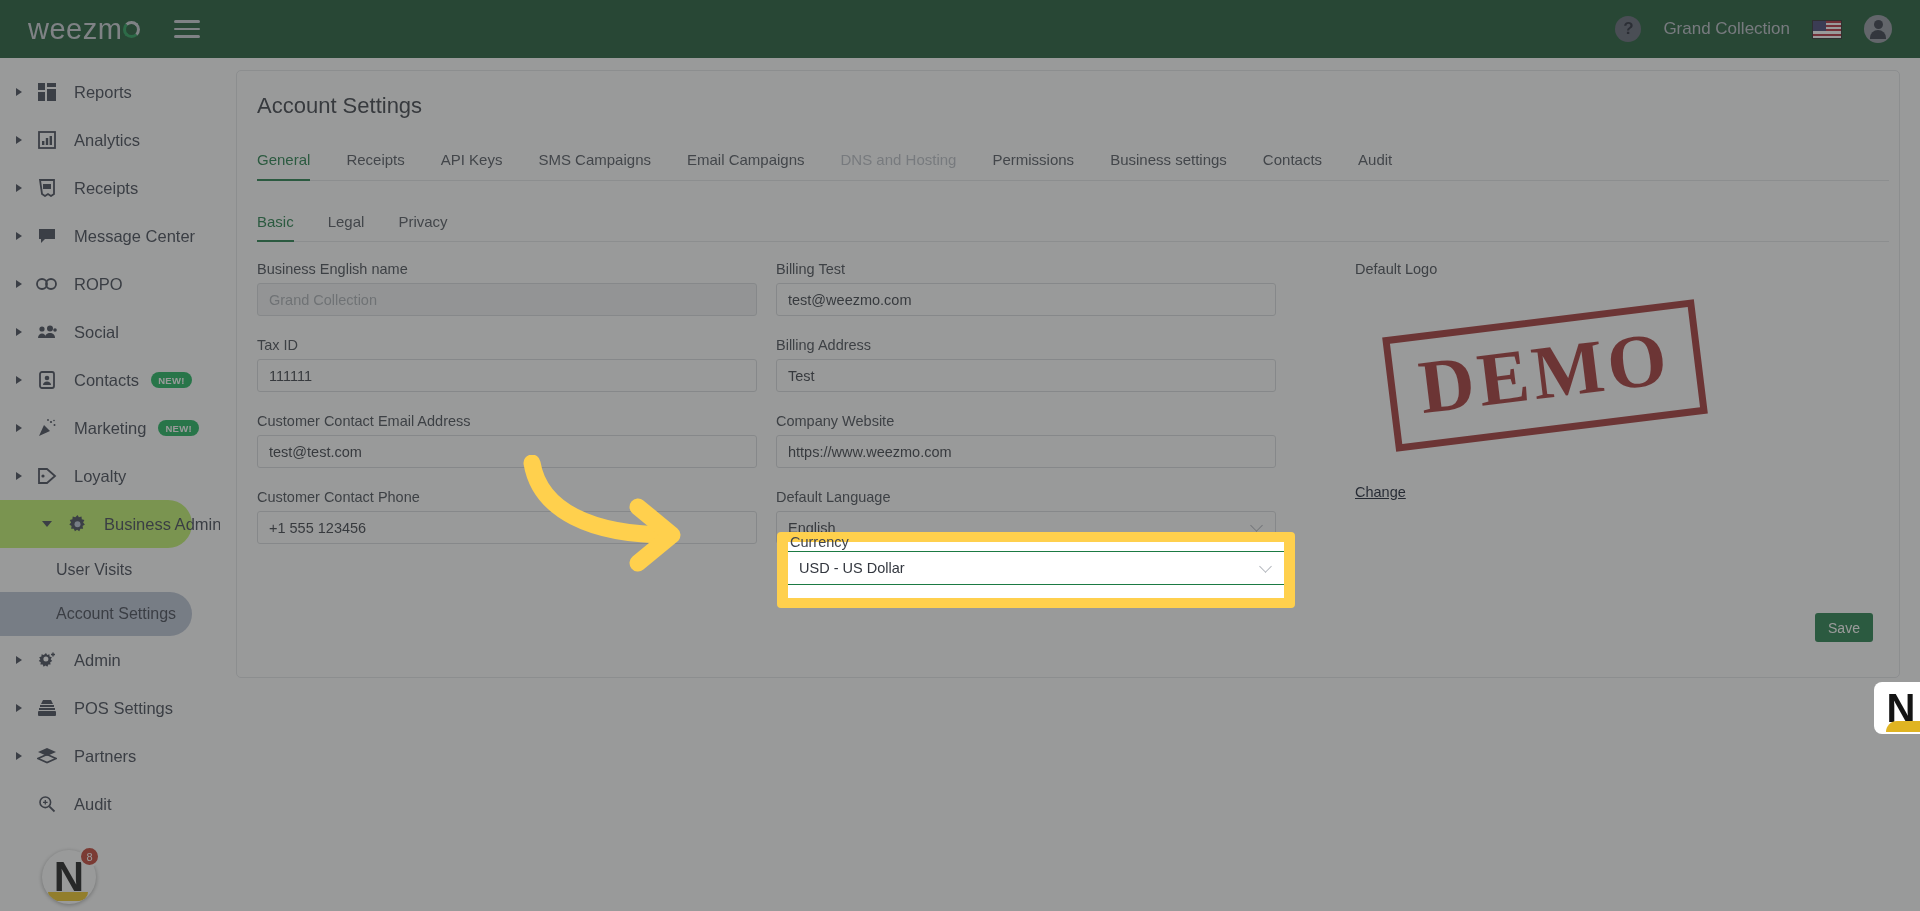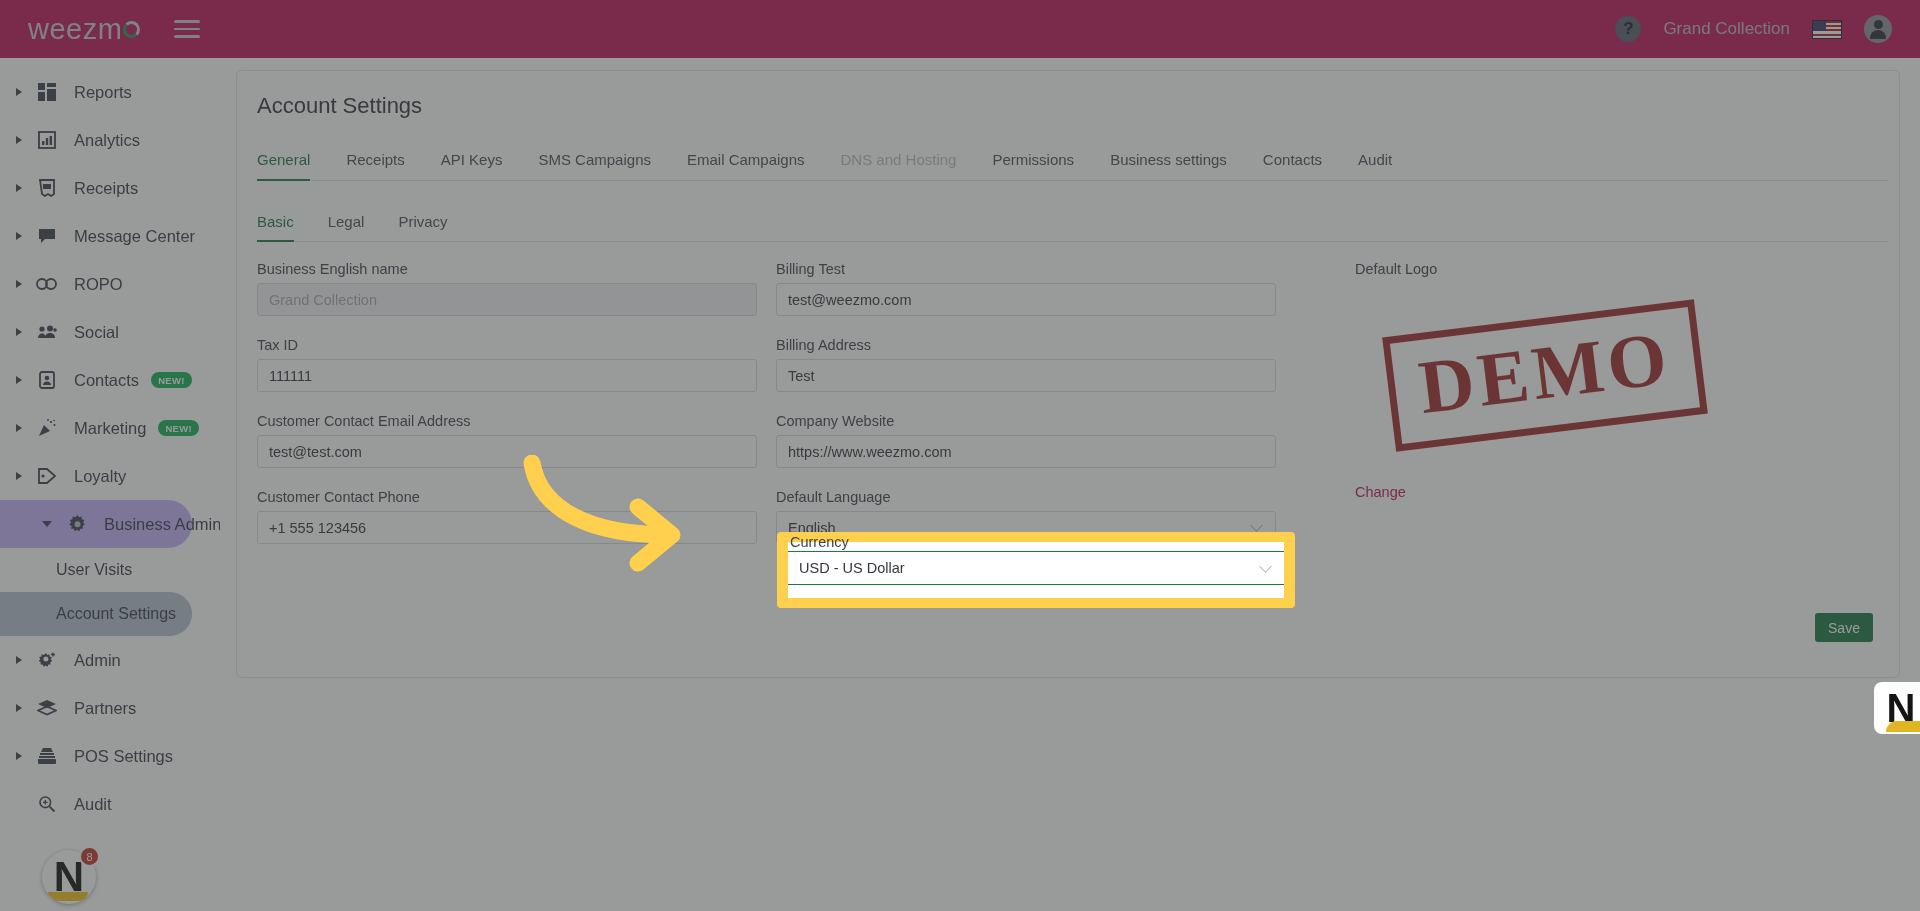--- a/index.html
+++ b/index.html
@@ -7,21 +7,21 @@
     width: 1920px; height: 911px;
     overflow: hidden;
     font-family: "Liberation Sans", sans-serif;
     background: #ffffff;
   }
   #root { position: relative; width: 1920px; height: 911px; background: #fff; }
 
   
   .topbar {
     position: absolute; left: 0; top: 0; width: 1920px; height: 58px;
-    background: #be185d; display: flex; align-items: center; z-index: 5;
+    background: #14532d; display: flex; align-items: center; z-index: 5;
   }
   .brand {
     margin-left: 28px; font-size: 29px; letter-spacing: .5px;
     color: #c9cdd4; font-weight: 400; display: flex; align-items: baseline;
   }
   .brand .wz { color:#c9cdd4; }
   .brand .o-ring {
     display:inline-block; width:17px; height:17px; border-radius:50%;
     border:3px solid #c9cdd4; border-left-color:#1f9d55; border-bottom-color:#1f9d55;
     margin-left:1px; position:relative; top:-1px;
@@ -48,21 +48,21 @@
 
   
   .sidebar {
     position:absolute; left:0; top:58px; width:220px; height:853px;
     background:#ffffff; padding-top:10px; overflow:hidden;
   }
   .nav-item {
     display:flex; align-items:center; height:48px; padding-left:16px;
     cursor:pointer; border-radius:0 26px 26px 0; margin-right:28px; position:relative;
   }
-  .nav-item.active { background:#c4b5fd;padding-left:42px; }
+  .nav-item.active { background:#bef264;padding-left:42px; }
   .caret {
     width:0;height:0;border-left:6px solid #3c4150;
     border-top:4.5px solid transparent;border-bottom:4.5px solid transparent;
     margin-right:12px; flex:0 0 auto;
   }
   .caret.down {
     border-left:5px solid transparent;border-right:5px solid transparent;
     border-top:6px solid #3c4150; border-bottom:none;
   }
   .caret.none { visibility:hidden; }
@@ -160,21 +160,21 @@
   .logo-box {
     width:380px; height:185px; display:flex; align-items:center; justify-content:center;
     position:relative; overflow:hidden;
   }
   .demo-stamp {
     transform:rotate(-7deg); border:7px solid #9b1b1b; color:#9b1b1b;
     font-size:76px; font-weight:bold; letter-spacing:4px; padding:4px 24px 10px 24px;
     font-family:"Liberation Serif", serif; opacity:.92;
   }
   .change-link {
-    margin-top:16px; font-size:14.5px; color:#be185d; cursor:pointer;
+    margin-top:16px; font-size:14.5px; color:#0f172a; text-decoration:underline; cursor:pointer;
     display:inline-block;
   }
 
   .save-btn {
     position:absolute; right:26px; top:542px; width:58px; height:29px;
     background:#1b7a43; color:#fff; border:none; border-radius:3px;
     font-size:14px; cursor:pointer; font-family:"Liberation Sans",sans-serif;
   }
 
   
@@ -378,39 +378,39 @@
             <circle cx="7.9" cy="8" r="2.5" fill="#fff"></circle>
             <path d="M15 1.5v4M13 3.5h4" stroke="#3c4150" stroke-width="1.4"></path>
           </svg>
       </span>
       <span class="nav-label">Admin</span>
     </div>
 
     <div class="nav-item">
       <span class="caret"></span>
       <span class="nav-icon">
-        <svg width="20" height="18" viewBox="0 0 20 18">
-            <path d="M10 1l9 4-9 4-9-4z" fill="#3c4150"></path>
-            <path d="M10 7.5l9 4-9 4-9-4z" fill="none" stroke="#3c4150" stroke-width="1.6"></path>
-          </svg>
-      </span>
-      <span class="nav-label">Partners</span>
-    </div>
-
-    <div class="nav-item">
-      <span class="caret"></span>
-      <span class="nav-icon">
         <svg width="20" height="19" viewBox="0 0 20 19">
             <path d="M6 1h8l2 4H4z" fill="#3c4150"></path>
             <rect x="3" y="6" width="14" height="2" fill="#3c4150"></rect>
             <rect x="2" y="9" width="16" height="2" fill="#3c4150"></rect>
             <rect x="1" y="12" width="18" height="5" rx="1" fill="#3c4150"></rect>
           </svg>
       </span>
       <span class="nav-label">POS Settings</span>
+    </div>
+
+    <div class="nav-item">
+      <span class="caret"></span>
+      <span class="nav-icon">
+        <svg width="20" height="18" viewBox="0 0 20 18">
+            <path d="M10 1l9 4-9 4-9-4z" fill="#3c4150"></path>
+            <path d="M10 7.5l9 4-9 4-9-4z" fill="none" stroke="#3c4150" stroke-width="1.6"></path>
+          </svg>
+      </span>
+      <span class="nav-label">Partners</span>
     </div>
 
     <div class="nav-item">
       <span class="caret none"></span>
       <span class="nav-icon">
         <svg width="18" height="18" viewBox="0 0 18 18">
             <circle cx="7.3" cy="7.3" r="5.3" fill="none" stroke="#3c4150" stroke-width="1.6"></circle>
             <path d="M11.3 11.3L16.5 16.5" stroke="#3c4150" stroke-width="1.8"></path>
             <path d="M7.3 5v4.6M5 7.3h4.6" stroke="#3c4150" stroke-width="1.3"></path>
           </svg>

